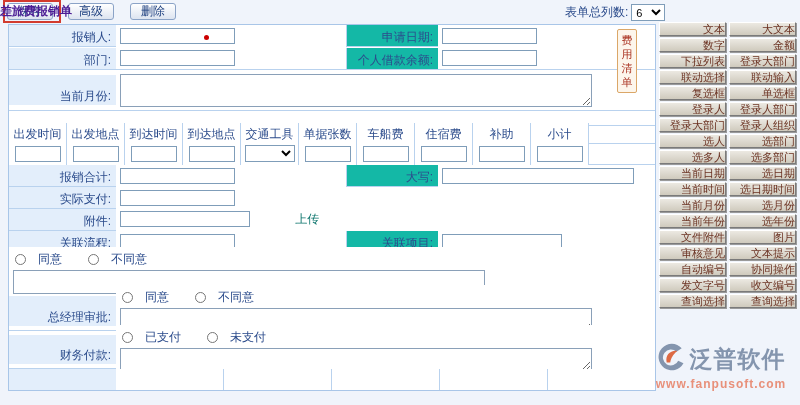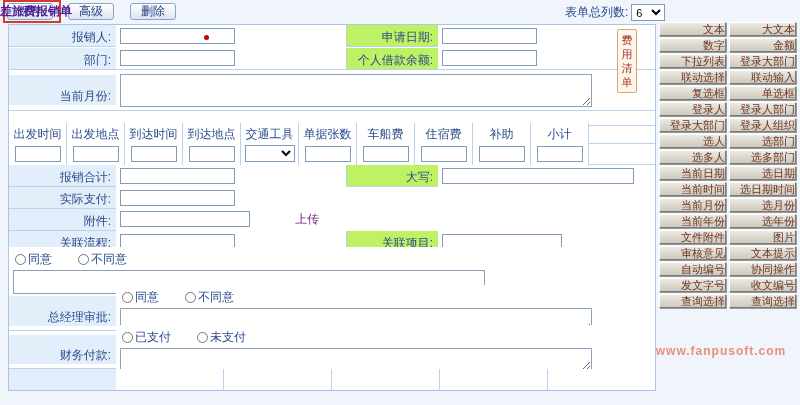--- a/index.html
+++ b/index.html
@@ -35,21 +35,21 @@
     position: absolute; left: 8px; top: 24px; width: 648px;
     border: 1px solid #a9c6e8; background: #fff;
   }
   .frow { display: flex; border-bottom: 1px solid #b9d2ee; align-items: center; }
   .frow:last-child { border-bottom: none; }
   .lcell {
     background: #e3eefb; color: #2c4c8c; text-align: right;
     padding: 4px 5px 0 0; flex: none;
   }
   .lA { width: 107px; }
-  .lC { width: 92px; border-left: 1px solid #b9d2ee; background: #bef264; }
+  .lC { width: 92px; border-left: 1px solid #b9d2ee; background: #14b8a6; }
   .fcell { background: #fff; padding: 3px 4px; flex: none; }
   .fB { width: 230px; }
   .fD { flex: 1; }
   input[type=text] {
     height: 16px; border: 1px solid #7f9db9; background: #fff; font-size: 11px; padding: 0 2px;
   }
   textarea {
     border: 1px solid #8aa0b8; background: #fff; resize: both; font-size: 11px; display: block;
   }
   .inp-wrap { position: relative; display: inline-block; }
@@ -60,21 +60,21 @@
   
   .detail-title { text-align: center; background: #fff; color: #2c4c8c; padding: 2px 0; }
   .dcol { flex: none; width: 58px; border-right: 1px solid #b9d2ee; text-align: center; }
   .dcol-last { flex: 1; border-right: none; }
   .dhead { padding: 3px 0; color: #2c4c8c; background: #fff; }
   .dfield { padding: 3px 0 4px 0; background: #fff; }
   .dfield input[type=text] { width: 46px; }
   .dfield select { width: 50px; height: 17px; font-size: 11px; border: 1px solid #7f9db9; background: #fff; }
   
   .radio-line { display: flex; gap: 26px; align-items: center; padding: 1px 0 2px 2px; color: #2c4c8c; }
-  .radio-line label { display: flex; align-items: center; gap: 2px; }
+  .radio-line label { display: flex; align-items: center; gap: 12px; }
   input[type=radio] { width: 11px; height: 11px; margin: 0; }
   
   .ecell { flex: 1; border-right: 1px solid #b9d2ee; height: 21px; background: #fff; }
   .ecell:last-child { border-right: none; }
   
   .expense-btn {
     position: absolute; right: 18px; top: 4px; width: 20px;
     border: 1px solid #dba768; background: #fdf6ec; border-radius: 2px;
     display: flex; flex-direction: column; align-items: center; padding: 3px 0;
     cursor: pointer; z-index: 5;
@@ -89,21 +89,21 @@
     background: linear-gradient(#ece9e2, #cfcabd);
     border: 1px solid; border-color: #ffffff #7a7a7a #7a7a7a #ffffff;
     box-shadow: 1px 1px 0 #9a9a9a; font-family: inherit; padding: 0;
     white-space: nowrap; overflow: hidden;
   }
   
   .logo { position: absolute; right: 4px; top: 343px; width: 150px; text-align: center; cursor: pointer; }
   .logo-top { display: flex; align-items: center; justify-content: center; gap: 3px; }
   .logo-name { font-size: 23px; font-weight: bold; color: #8495ae; letter-spacing: 1px; }
   .logo-url { font-size: 12px; font-weight: bold; color: #e8907a; letter-spacing: 1px; margin-top: 1px; }
-  .upload-link { color: #701a75; margin-left: 42px; }
+  .upload-link { color: #0f766e; margin-left: 42px; }
 </style>
 </head>
 <body>
 
 <div class="toolbar">
   <button class="tb-btn" style="left:7px">保存</button>
   <button class="tb-btn" style="left:68px">高级</button>
   <button class="tb-btn" style="left:130px">删除</button>
   <div class="annotation-box"></div>
   <div class="page-title">差旅费报销单</div>
@@ -338,14 +338,23 @@
       <button class="sb-btn">发文字号</button>
       <button class="sb-btn">收文编号</button>
     </div>
   <div class="sb-row">
       <button class="sb-btn">查询选择</button>
       <button class="sb-btn">查询选择</button>
     </div>
 </div>
 
 <div class="logo">
+  <div class="logo-top">
+    <span>
+      <svg width="30" height="30" viewBox="0 0 34 34">
+        <path d="M28 6 A15 15 0 1 0 30 23 L24 20 A9 9 0 1 1 22 10 Z" fill="#8495ae"></path>
+        <path d="M11 22 C9 14 15 8 23 9 C18 13 16 17 15 22 Z" fill="#dd6a44"></path>
+      </svg>
+    </span>
+    <span class="logo-name">泛普软件</span>
+  </div>
   <div class="logo-url">www.fanpusoft.com</div>
 </div>
 
 </body></html>

